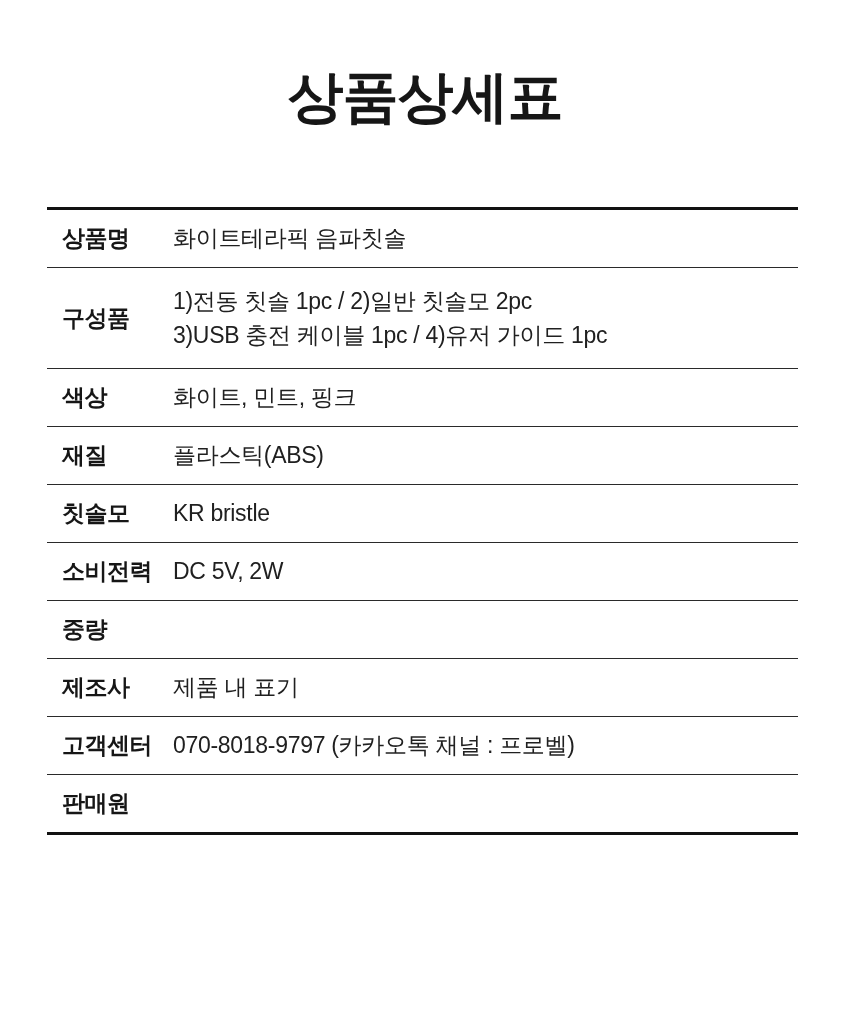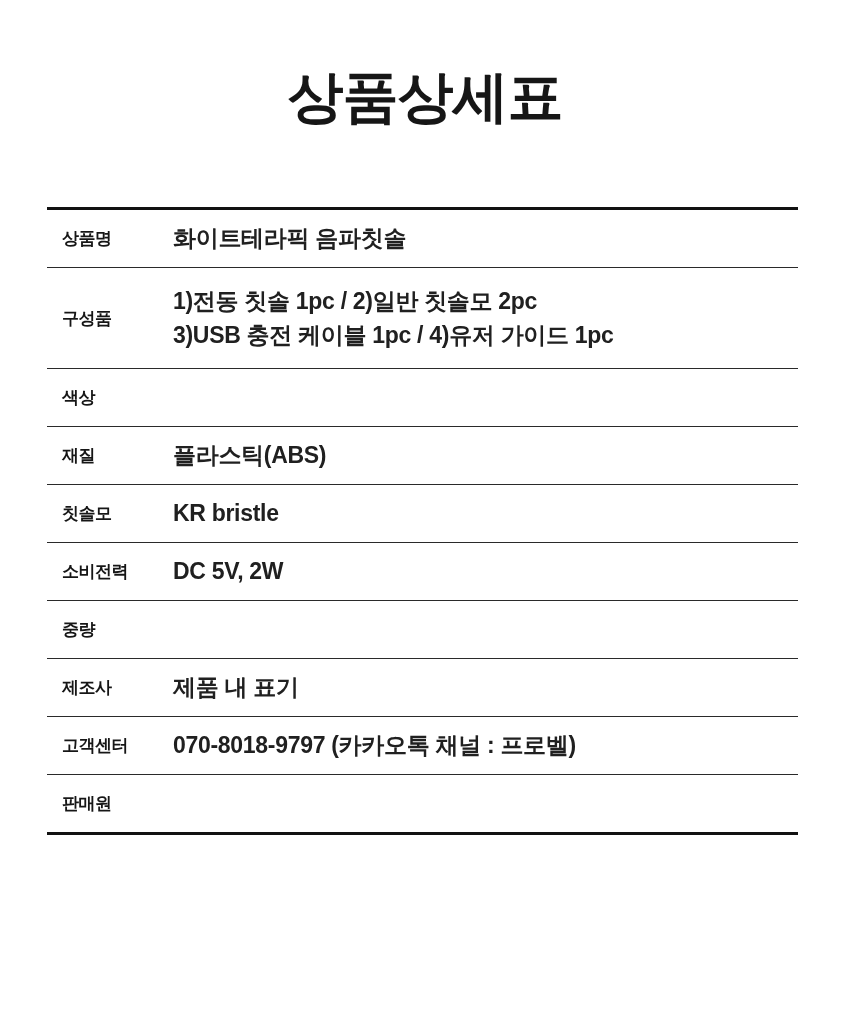--- a/index.html
+++ b/index.html
@@ -43,29 +43,29 @@
     border-top: 1.5px solid #2a2a2a;
   }
   .spec-row.tall {
     min-height: 100px;
   }
   .spec-label {
     width: 126px;
     padding-left: 15px;
     box-sizing: border-box;
     flex-shrink: 0;
-    font-size: 17px;
+    font-size: 23px;
     font-weight: 700;
     letter-spacing: -0.5px;
     color: #161616;
   }
   .spec-value {
     flex: 1;
     font-size: 23px;
-    font-weight: 700;
+    font-weight: 400;
     letter-spacing: -0.3px;
     line-height: 1.48;
     color: #202020;
   }
   .spec-value .line {
     display: block;
   }
 </style>
 </head>
 <body>
@@ -84,20 +84,23 @@
   <div class="spec-row tall">
     <div class="spec-label">구성품</div>
     <div class="spec-value">
       <span class="line">1)전동 칫솔 1pc / 2)일반 칫솔모 2pc</span>
       <span class="line">3)USB 충전 케이블 1pc / 4)유저 가이드 1pc</span>
     </div>
   </div>
 
   <div class="spec-row">
     <div class="spec-label">색상</div>
+    <div class="spec-value">
+        <span class="line">화이트, 민트, 핑크</span>
+      </div>
   </div>
 
   <div class="spec-row">
     <div class="spec-label">재질</div>
     <div class="spec-value">
         <span class="line">플라스틱(ABS)</span>
       </div>
   </div>
 
   <div class="spec-row">

